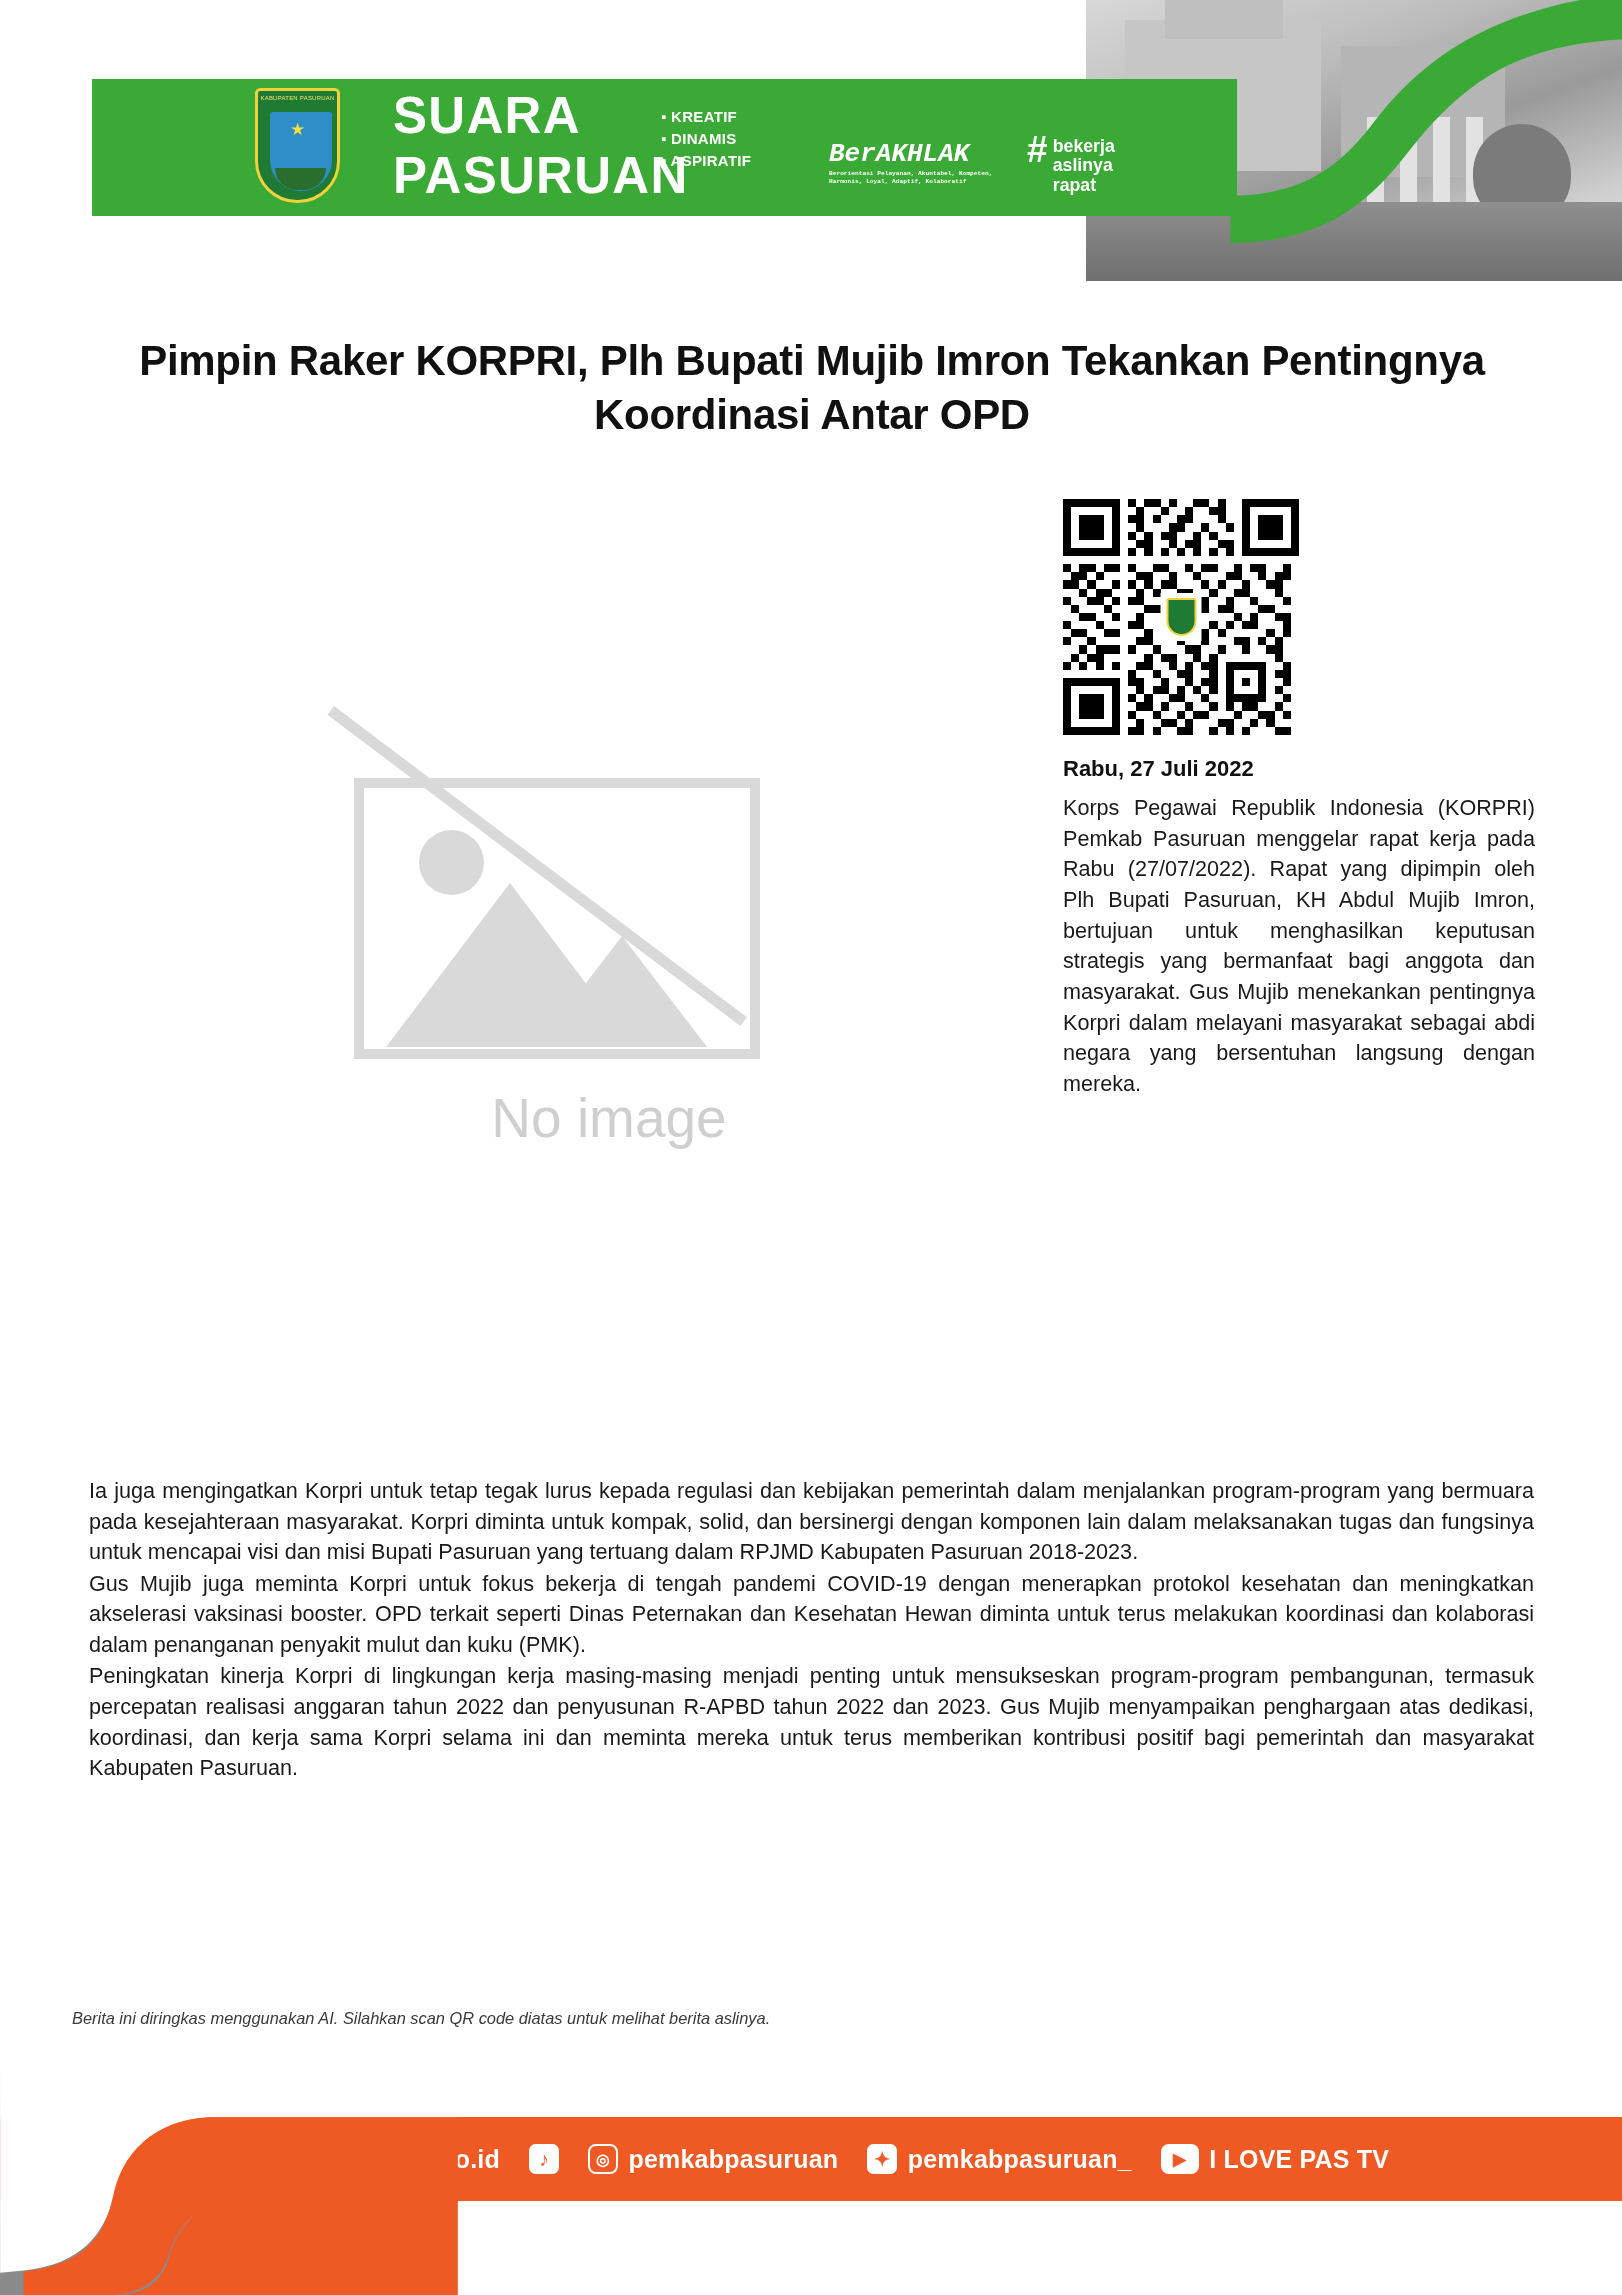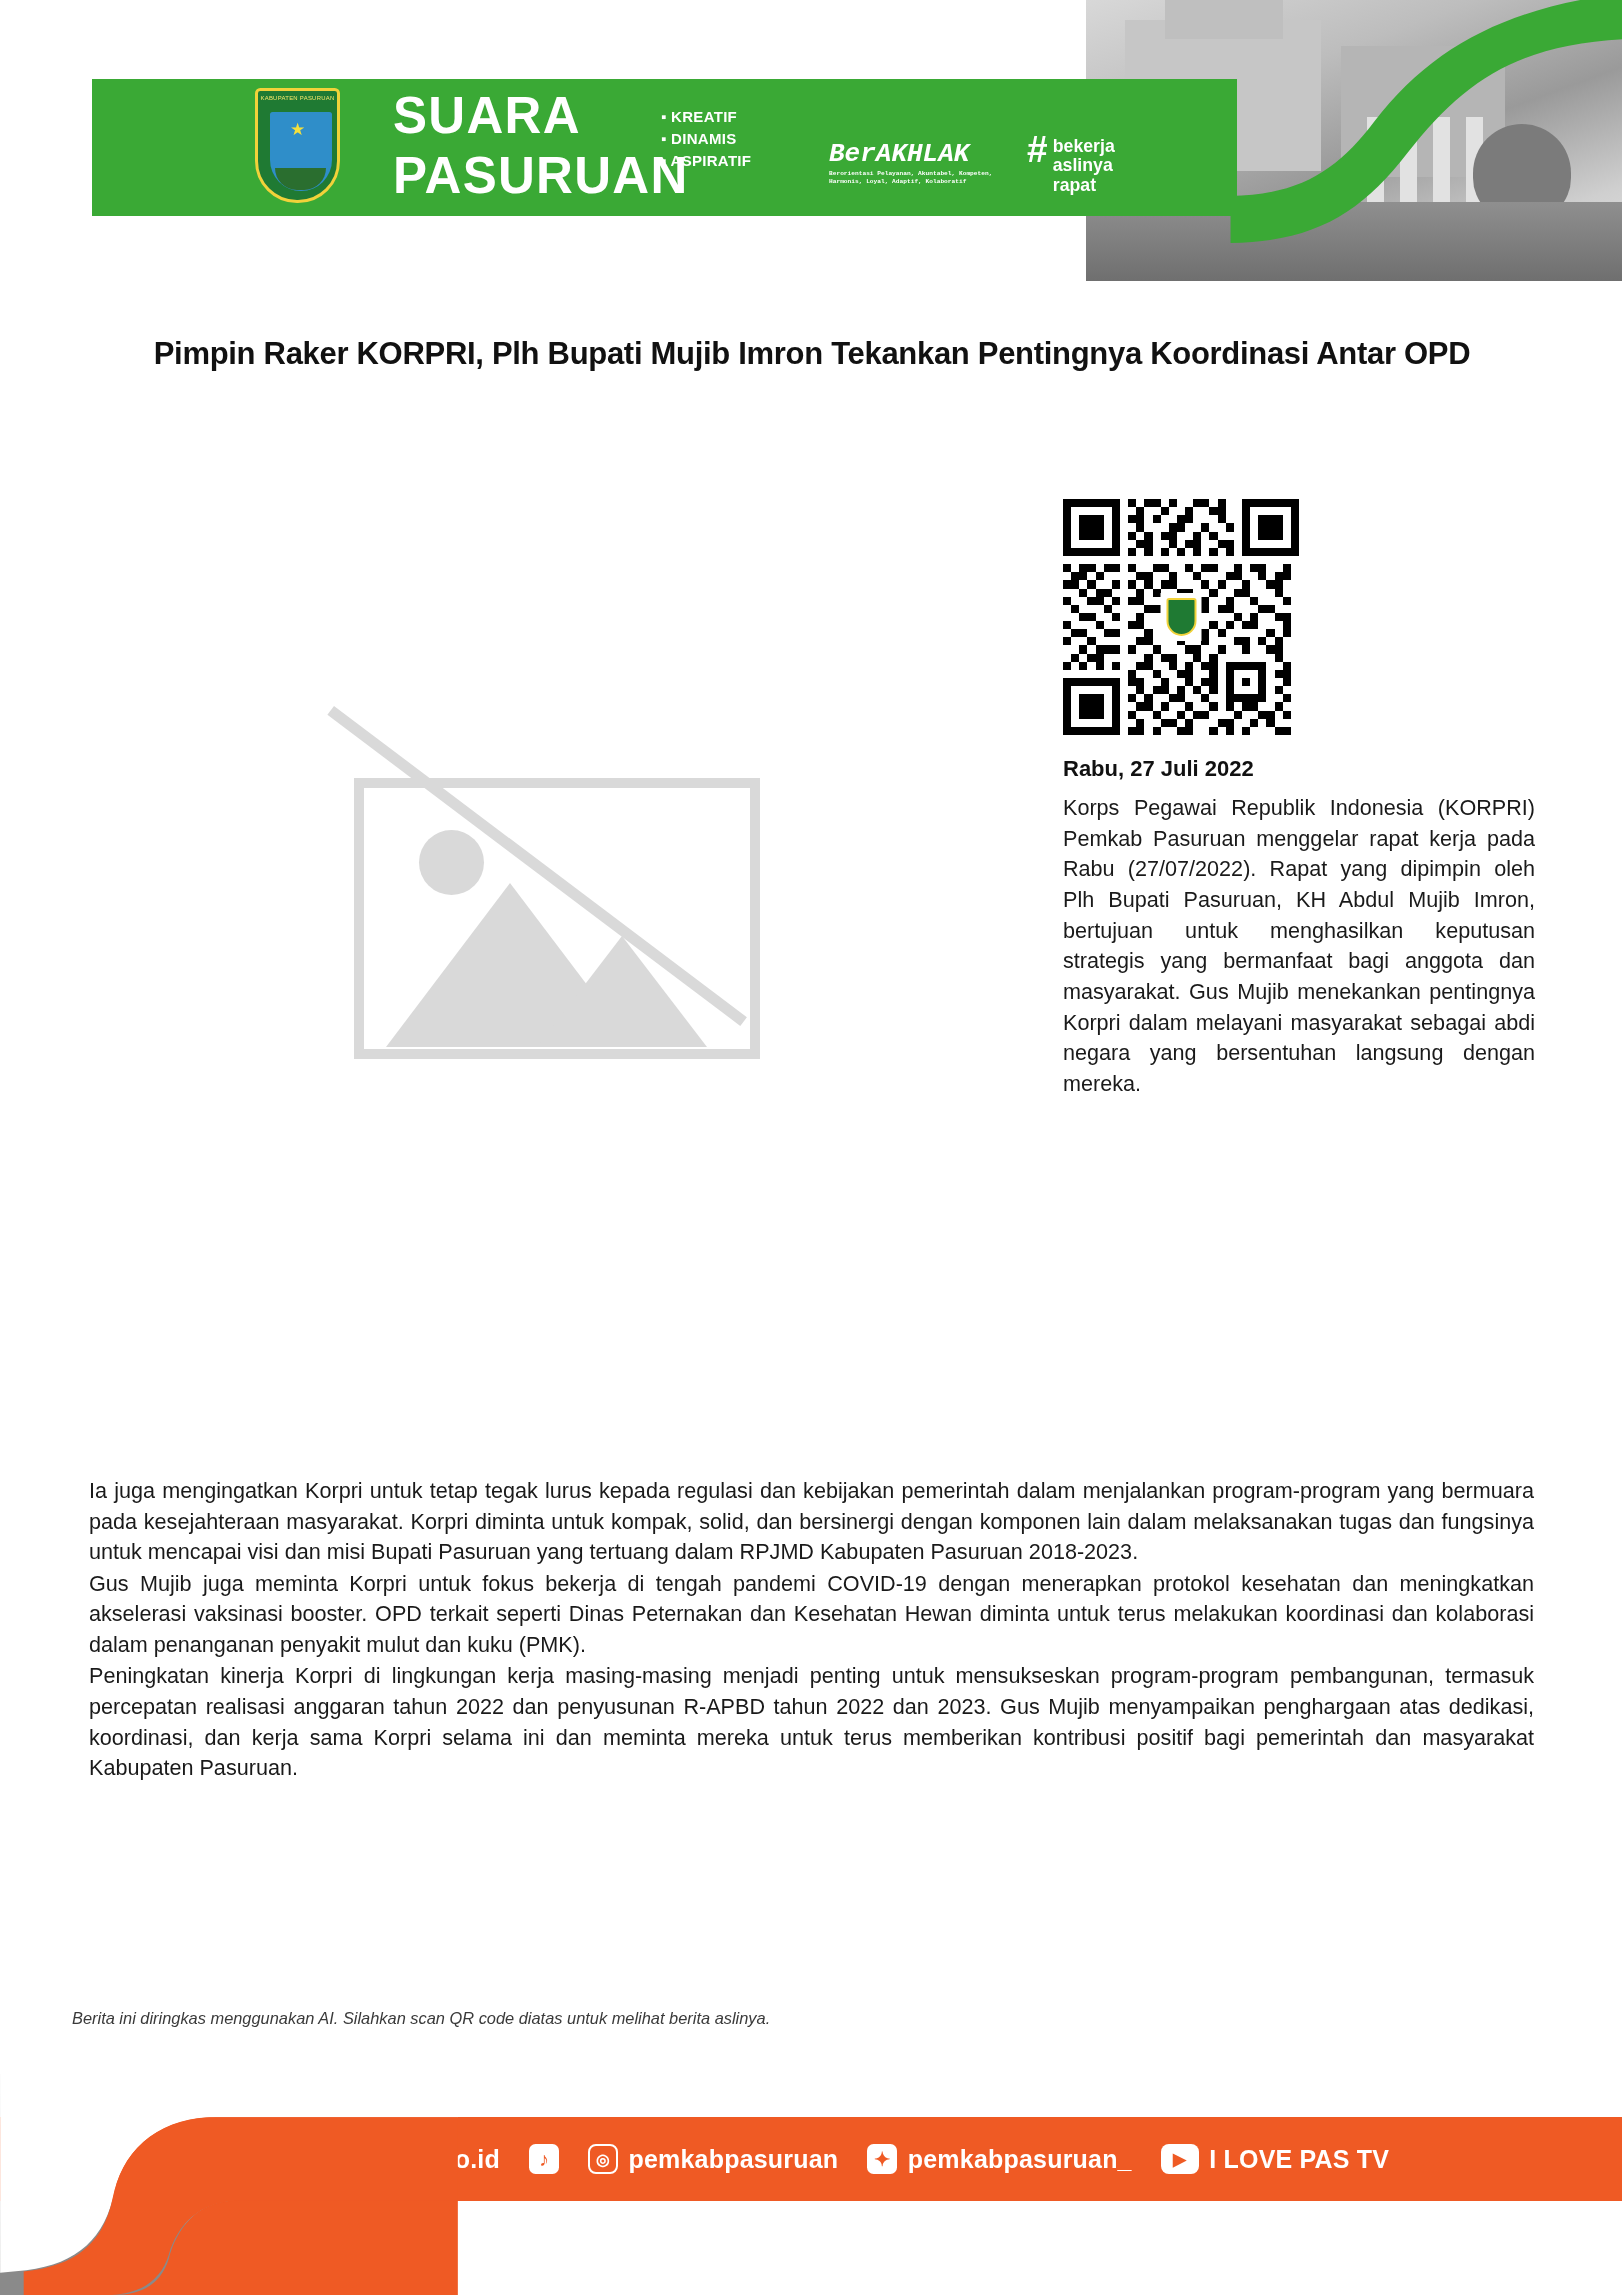--- a/index.html
+++ b/index.html
@@ -189,21 +189,21 @@
     padding-top: 2.6px;
   }
 
   
   .title {
     position: absolute;
     left: 92px;
     top: 334px;
     width: 1440px;
     text-align: center;
-    font-size: 31px;
+    font-size: 42px;
     font-weight: 800;
     color: #111111;
     line-height: 1.28;
     letter-spacing: -0.3px;
   }
 
   
   .qr-box {
     position: absolute;
     left: 1063px;
@@ -749,20 +749,21 @@
 </div>
 
 <div class="photo-ph">
   <div class="ph-icon">
     <div class="ph-frame"></div>
     <div class="ph-sun"></div>
     <div class="ph-mountain"></div>
     <div class="ph-mountain2"></div>
     <div class="ph-slash"></div>
   </div>
+  <div class="ph-text">No image</div>
 </div>
 
 <div class="date">Rabu, 27 Juli 2022</div>
 <div class="col-text">Korps Pegawai Republik Indonesia (KORPRI) Pemkab Pasuruan menggelar rapat kerja pada Rabu (27/07/2022). Rapat yang dipimpin oleh Plh Bupati Pasuruan, KH Abdul Mujib Imron, bertujuan untuk menghasilkan keputusan strategis yang bermanfaat bagi anggota dan masyarakat. Gus Mujib menekankan pentingnya Korpri dalam melayani masyarakat sebagai abdi negara yang bersentuhan langsung dengan mereka.</div>
 
 <div class="body-text">
   <p>Ia juga mengingatkan Korpri untuk tetap tegak lurus kepada regulasi dan kebijakan pemerintah dalam menjalankan program-program yang bermuara pada kesejahteraan masyarakat. Korpri diminta untuk kompak, solid, dan bersinergi dengan komponen lain dalam melaksanakan tugas dan fungsinya untuk mencapai visi dan misi Bupati Pasuruan yang tertuang dalam RPJMD Kabupaten Pasuruan 2018-2023.</p>
   <p>Gus Mujib juga meminta Korpri untuk fokus bekerja di tengah pandemi COVID-19 dengan menerapkan protokol kesehatan dan meningkatkan akselerasi vaksinasi booster. OPD terkait seperti Dinas Peternakan dan Kesehatan Hewan diminta untuk terus melakukan koordinasi dan kolaborasi dalam penanganan penyakit mulut dan kuku (PMK).</p>
   <p>Peningkatan kinerja Korpri di lingkungan kerja masing-masing menjadi penting untuk mensukseskan program-program pembangunan, termasuk percepatan realisasi anggaran tahun 2022 dan penyusunan R-APBD tahun 2022 dan 2023. Gus Mujib menyampaikan penghargaan atas dedikasi, koordinasi, dan kerja sama Korpri selama ini dan meminta mereka untuk terus memberikan kontribusi positif bagi pemerintah dan masyarakat Kabupaten Pasuruan.</p>
 </div>

